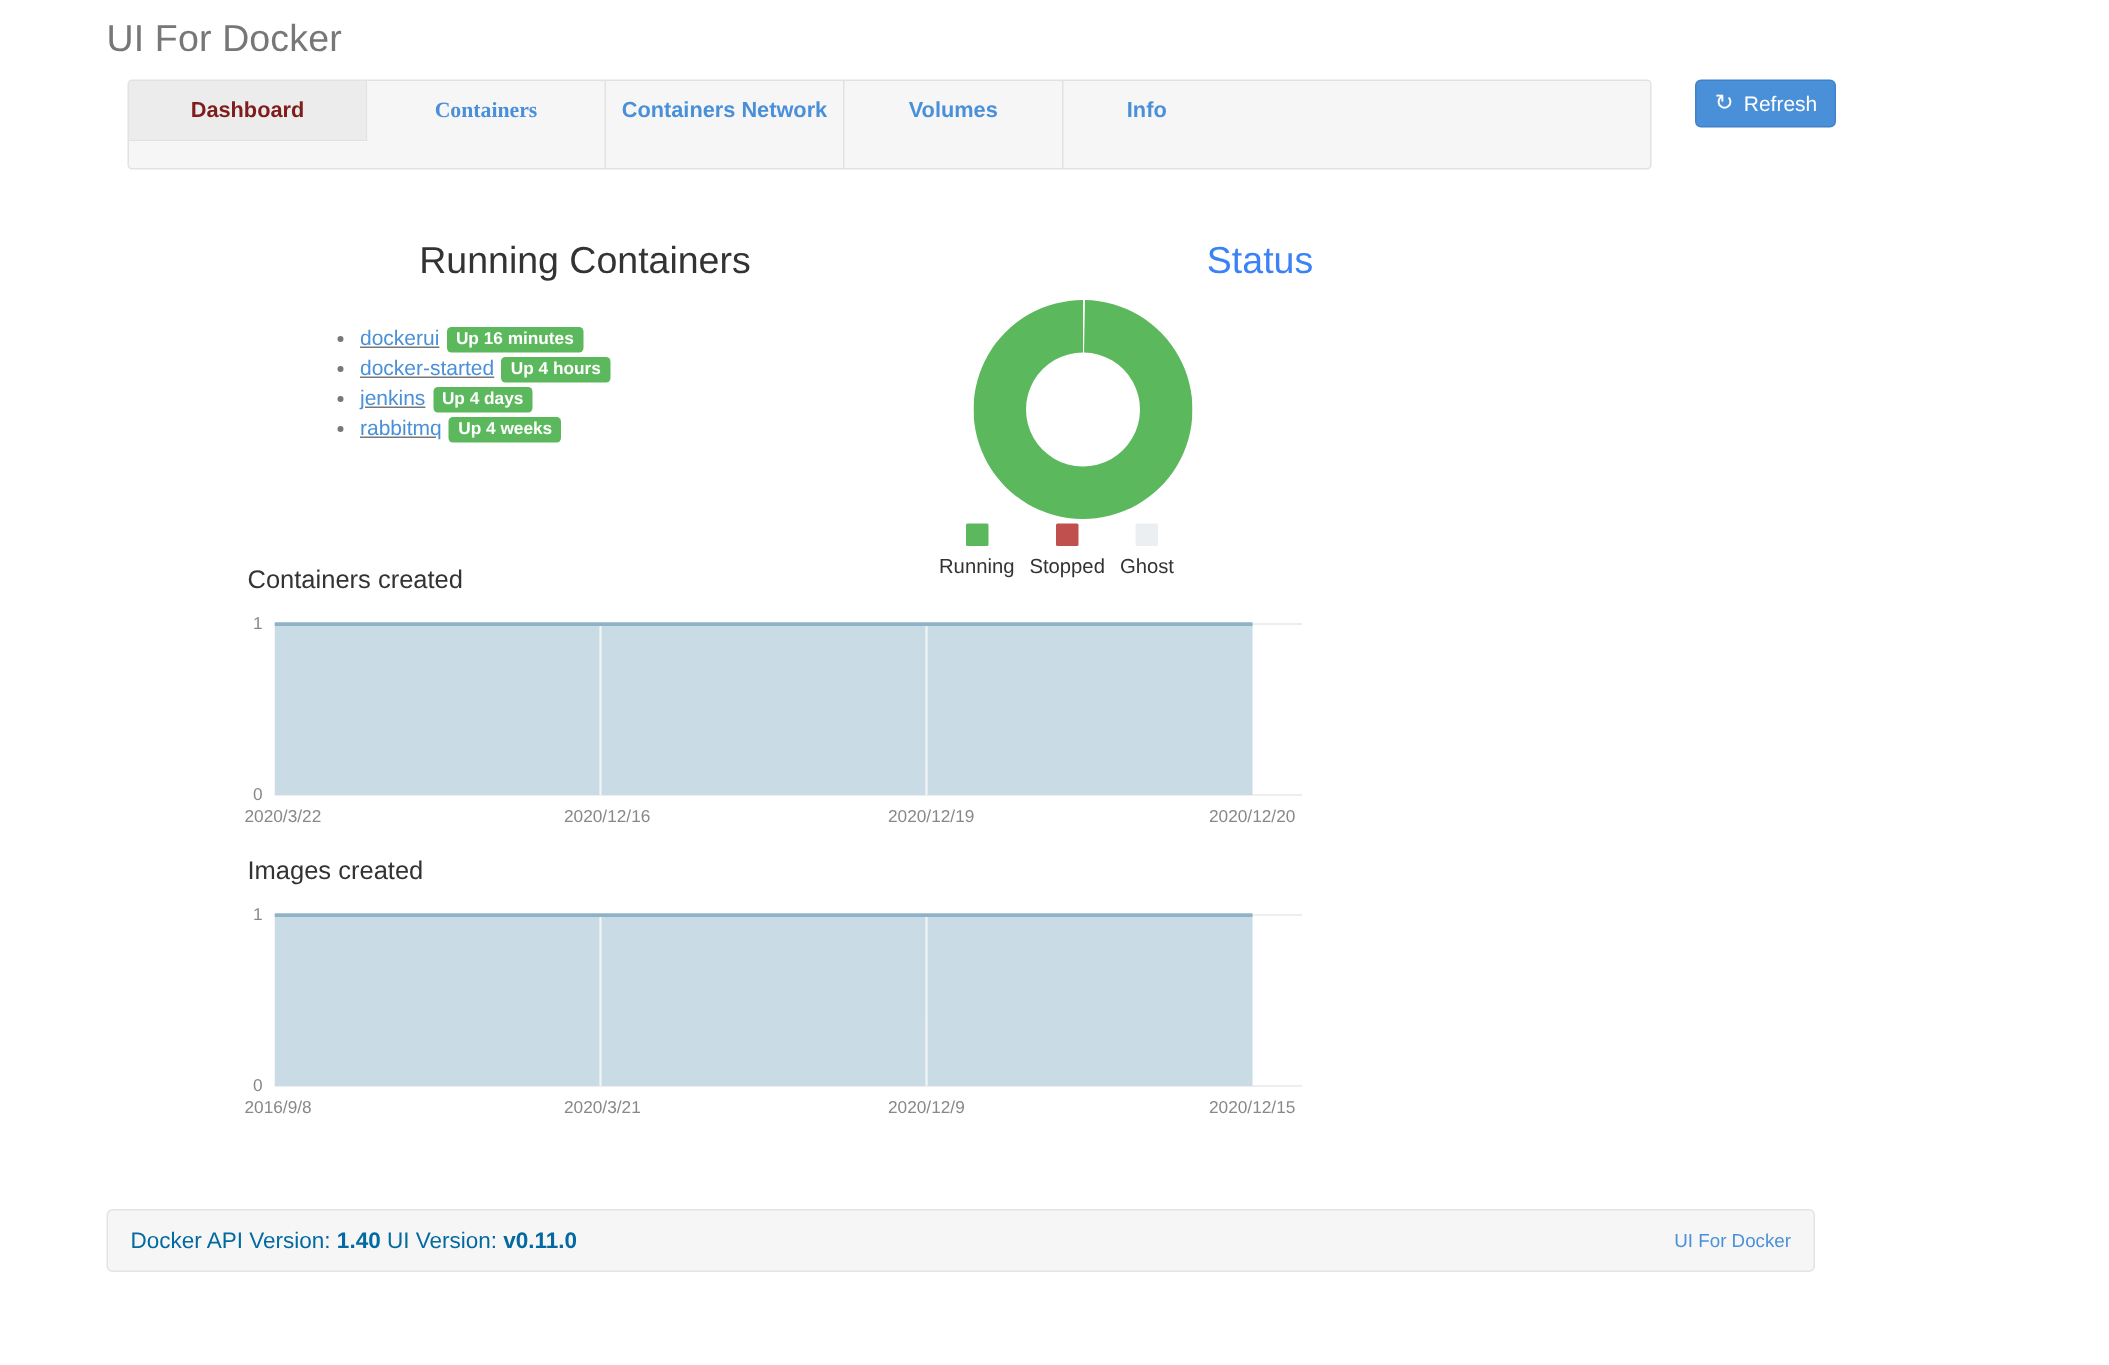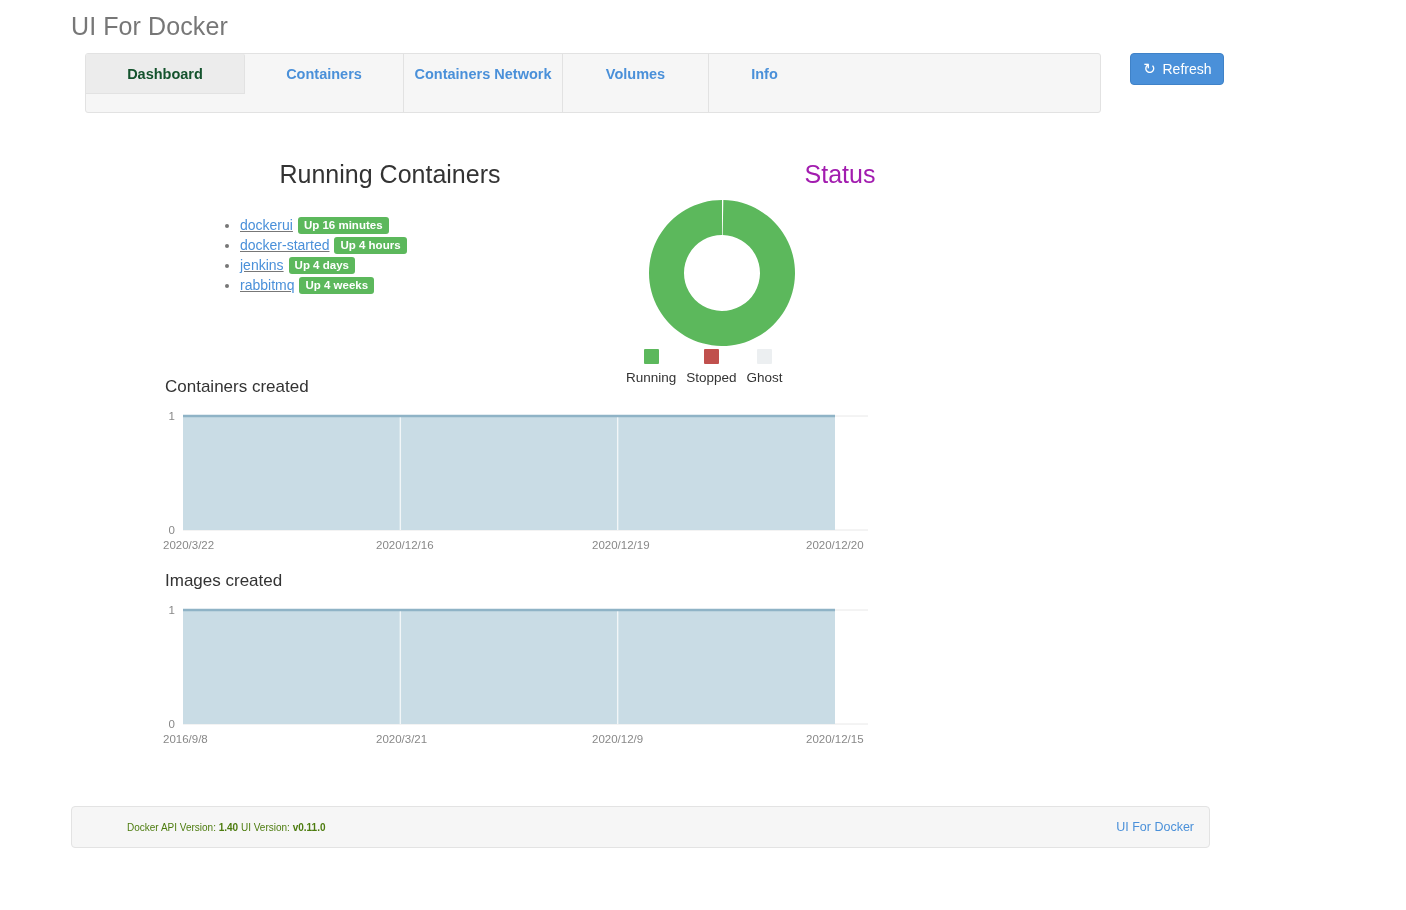--- a/index.html
+++ b/index.html
@@ -42,30 +42,30 @@
     font-size: 14.5px;
     font-weight: bold;
     color: #4a90d9;
     border-right: 1px solid #e2e2e2;
     text-align: center;
     line-height: 19px;
     cursor: pointer;
     background: transparent;
   }
   .tab.w-dashboard { width: 159px; }
-  .tab.w-containers { width: 159px; }
+  .tab.w-containers { width: 159px; font-family: Liberation Serif, serif; }
   .tab.w-containers-network { width: 159px; }
   .tab.w-images { width: 136px; }
   .tab.w-networks { width: 146px; }
   .tab.w-volumes { width: 146px; }
   .tab.w-info { width: 111px; border-right: none; }
 
   .tab.active {
     background: #ececec;
-    color: #14532d;
+    color: #7f1d1d;
     height: 40px;
     align-self: flex-start;
     border-bottom: 1px solid #e2e2e2;
     border-radius: 2px 2px 0 0;
   }
 
   
   .refresh-btn {
     position: absolute;
     left: 1130px; top: 53px;
@@ -135,21 +135,21 @@
     line-height: 12px;
   }
 
   
   .status-title {
     position: absolute;
     left: 620px; top: 160px;
     width: 440px;
     font-size: 25px;
     font-weight: 400;
-    color: #a21caf;
+    color: #3b82f6;
     text-align: center;
   }
   .donut-wrap {
     position: absolute;
     left: 649px; top: 200px;
     width: 146px; height: 146px;
   }
   .donut-svg { display: block; }
 
   .legend {
@@ -195,21 +195,21 @@
     left: 71px; top: 806px;
     width: 1139px; height: 42px;
     background: #f6f6f6;
     border: 1px solid #e3e3e3;
     border-radius: 4px;
     display: flex;
     align-items: center;
     justify-content: space-between;
     padding: 0 15px;
   }
-  .footer-left { font-size: 10px; color: #4d7c0f; margin-left: 40px; }
+  .footer-left { font-size: 15px; color: #0369a1; }
   .footer-left b { font-weight: bold; }
   .footer-link {
     font-size: 12.5px;
     color: #4a90d9;
     text-decoration: none;
     cursor: pointer;
   }
 </style>
 </head>
 <body>

